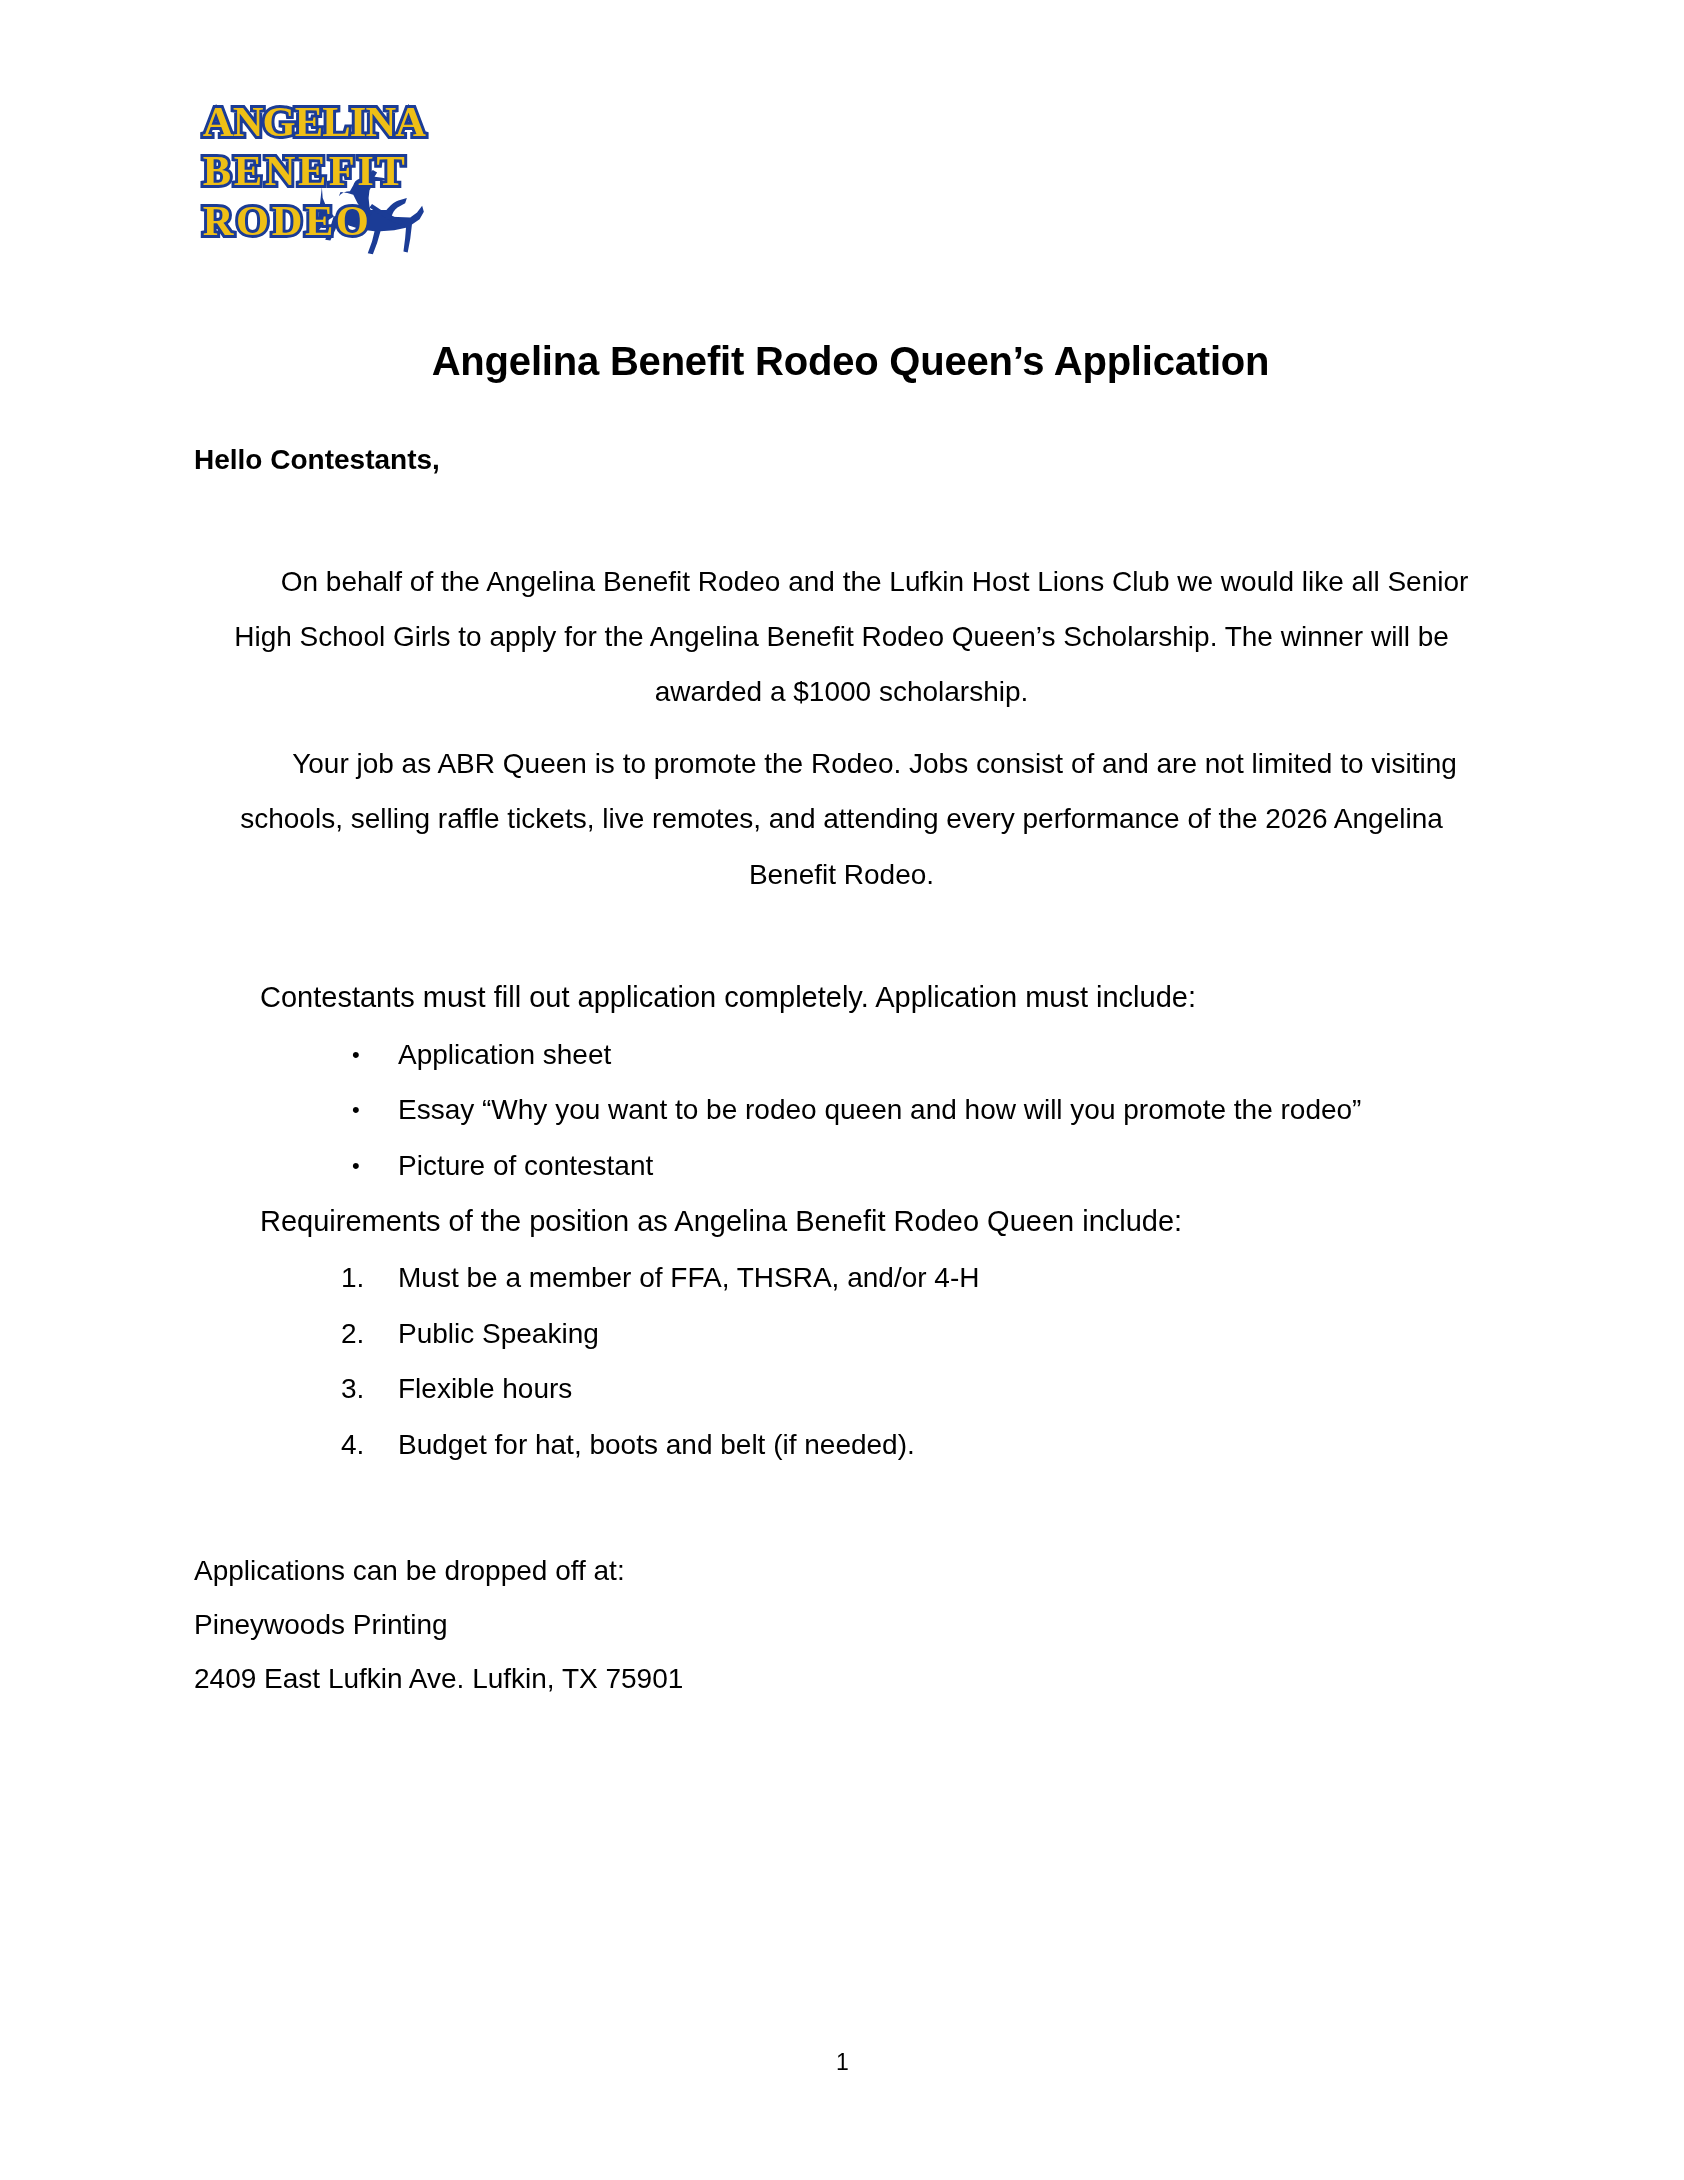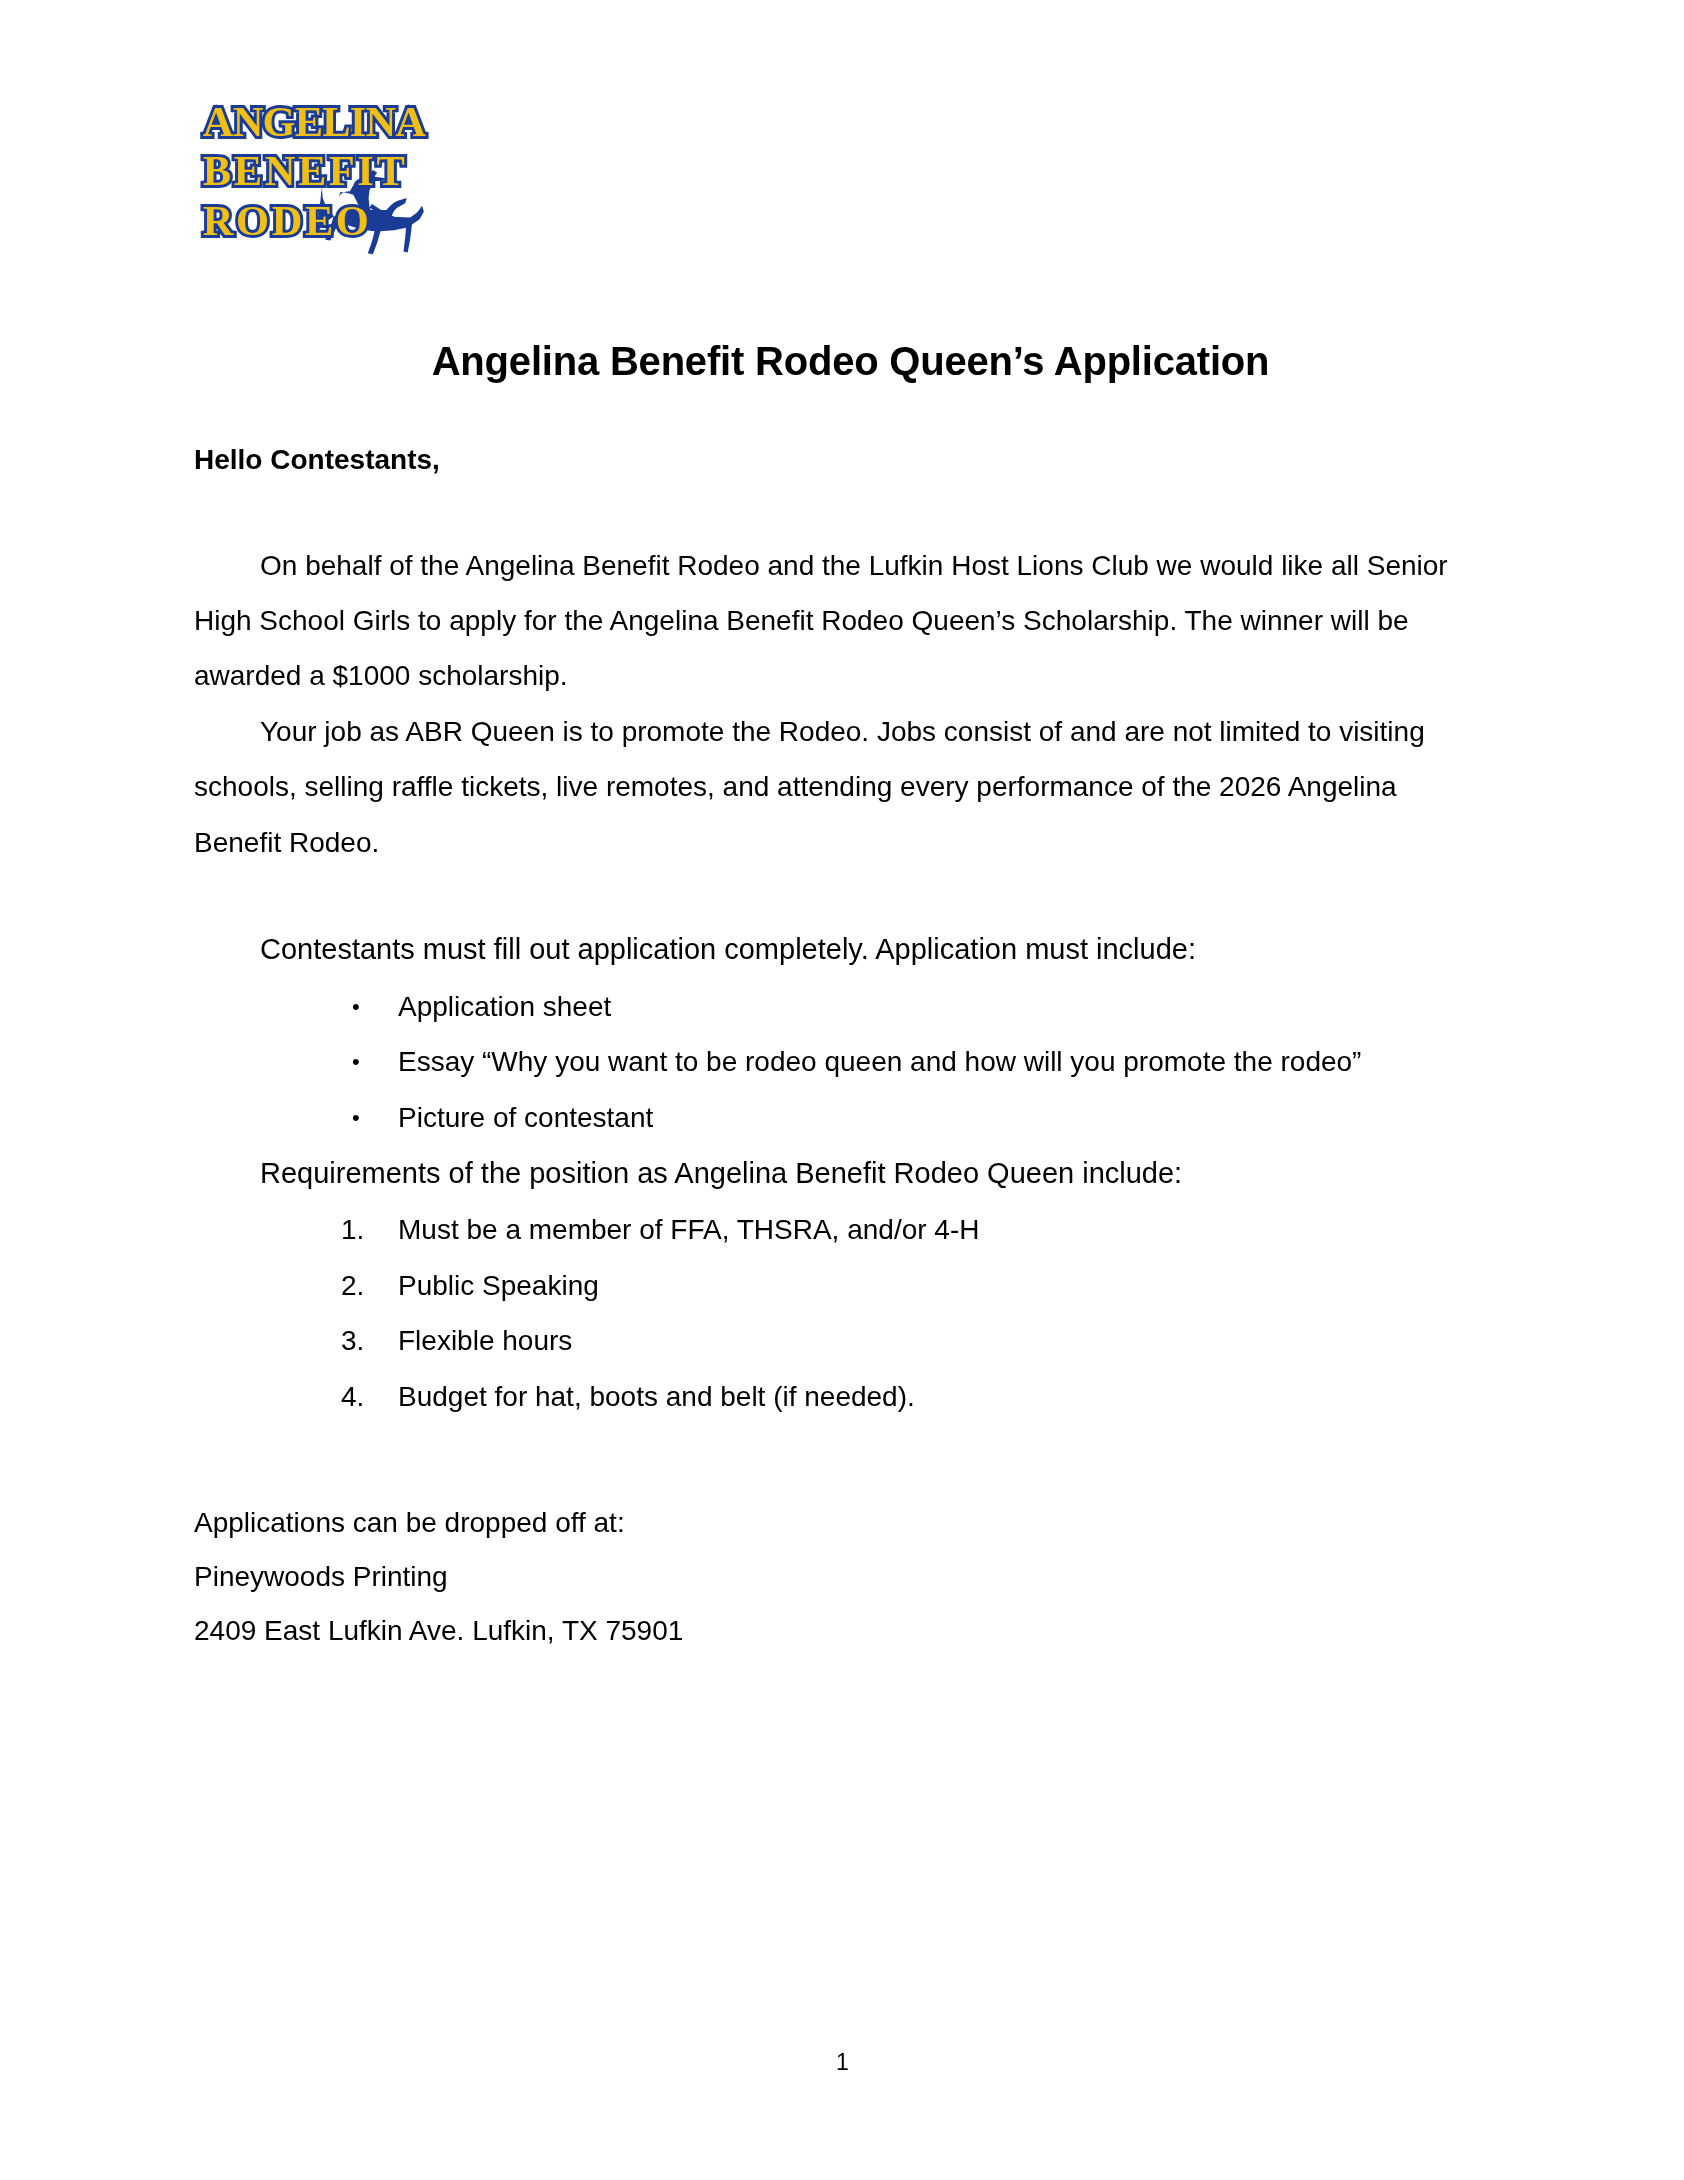--- a/index.html
+++ b/index.html
@@ -60,22 +60,22 @@
     font-weight: bold;
     margin: 0 0 0 0;
     line-height: 1.2;
   }
 
   .spacer-1 { height: 61px; }
 
   p.body {
     font-size: 28px;
     line-height: 1.98;
-    margin: 0;
-    text-align: left;
+    margin: 16px;
+    text-align: center;
   }
   p.body .indent { display: inline-block; width: 66px; }
 
   .spacer-2 { height: 51px; }
 
   .lead-in {
     font-size: 29px;
     line-height: 1.98;
     margin: 0;
     padding-left: 66px;

